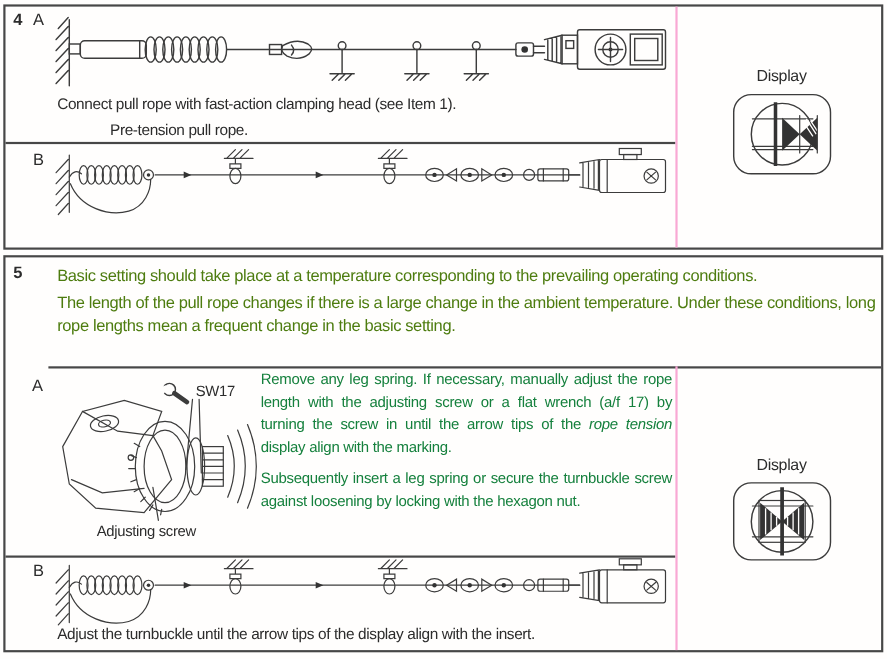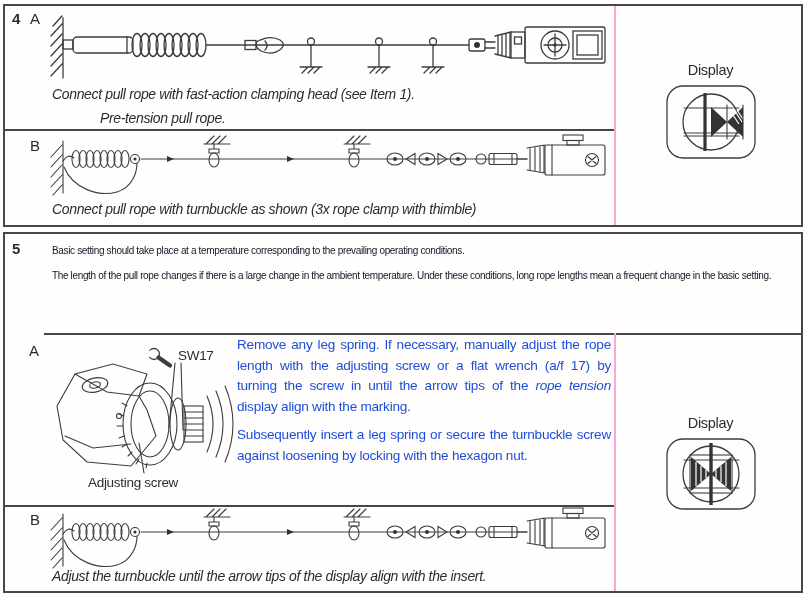--- a/index.html
+++ b/index.html
@@ -2,24 +2,24 @@
 <html><head>
 <meta charset="utf-8">
 <style>
   html,body{margin:0;padding:0;background:#ffffff;}
   .page{position:relative;width:807px;height:599px;background:#fffefd;
         font-family:"Liberation Sans",sans-serif;color:#2c2c2c;overflow:hidden;}
   .box{position:absolute;border:2px solid #474747;background:#fffefd;box-sizing:border-box;}
   .abs{position:absolute;}
   .num{font-weight:bold;font-size:15px;letter-spacing:-0.2px;}
   .letter{font-size:15px;letter-spacing:-0.2px;}
-  .cap{position:absolute;font-size:14px;letter-spacing:-0.35px;white-space:nowrap;color:#2c2c2c;font-style:italic;}
-  .para{position:absolute;font-size:10px;letter-spacing:-0.35px;line-height:21px;color:#0f172a;}
+  .cap{position:absolute;font-size:14px;letter-spacing:-0.35px;white-space:nowrap;color:#2c2c2c;}
+  .para{position:absolute;font-size:15px;letter-spacing:-0.35px;line-height:21px;color:#4d7c0f;}
   .jcol{position:absolute;font-size:13.6px;letter-spacing:-0.25px;line-height:20.5px;
-        text-align:justify;color:#1d4ed8;}
+        text-align:justify;color:#15803d;}
   .jcol p{margin:0 0 8px 0;}
   .hdiv{position:absolute;height:2px;background:#474747;}
   .rightcol{position:absolute;top:0;bottom:0;border-left:2px solid #f9a8d4;box-sizing:border-box;}
   .display-label{text-align:center;font-size:14.5px;letter-spacing:-0.3px;}
   svg{position:absolute;overflow:visible;}
   svg text{font-family:"Liberation Sans",sans-serif;font-size:13.5px;fill:#2c2c2c;letter-spacing:-0.3px;}
   .s{stroke:#3c3c3c;fill:none;stroke-width:1.3;stroke-linecap:round;}
   .s2{stroke:#3c3c3c;fill:none;stroke-width:1.1;stroke-linecap:round;}
   .f{fill:#333;stroke:none;}
   .w{stroke:#fffefd;fill:none;stroke-width:1.2;}
@@ -119,21 +119,20 @@
         <path d="M478,13 L496,10 M478,35 L496,38 M481,13.5 v21 M486,12.8 v22.5 M491,12 v24 M495,11 v26"></path>
         <rect x="496" y="10" width="60" height="30" rx="2"></rect>
           <path d="M503,10 v30"></path>
         <rect x="514" y="0" width="20" height="5.5"></rect>
           <rect x="518" y="5.5" width="12" height="4.5"></rect>
         <circle cx="543" cy="25" r="6.5"></circle>
           <path d="M539,21.5 l8,7 M547,21.5 l-8,7"></path>
       </g>
     </svg>
 
-    <div class="cap" style="left:47px;top:195px;">Connect pull rope with turnbuckle as shown (3x rope clamp with thimble)</div>
 
     <div class="rightcol" style="left:609px;width:191px;">
       <div class="display-label" style="margin-top:56px;">Display</div>
       <svg style="position:relative;display:block;margin:6px auto 0;" width="92" height="76" viewBox="0 0 92 76">
         <rect x="2" y="2" width="88" height="72" rx="16" class="s"></rect>
         <circle cx="46" cy="38" r="28" class="s"></circle>
         <path d="M19,24 H74 M19,52 H74 M19,49 H74" class="s2"></path>
         <path d="M40,9 V67" stroke="#333" stroke-width="3.2"></path>
         <polygon points="46,23 46,53 62,38" class="f"></polygon>
         <polygon points="78,23 78,53 62,38" class="f"></polygon>

